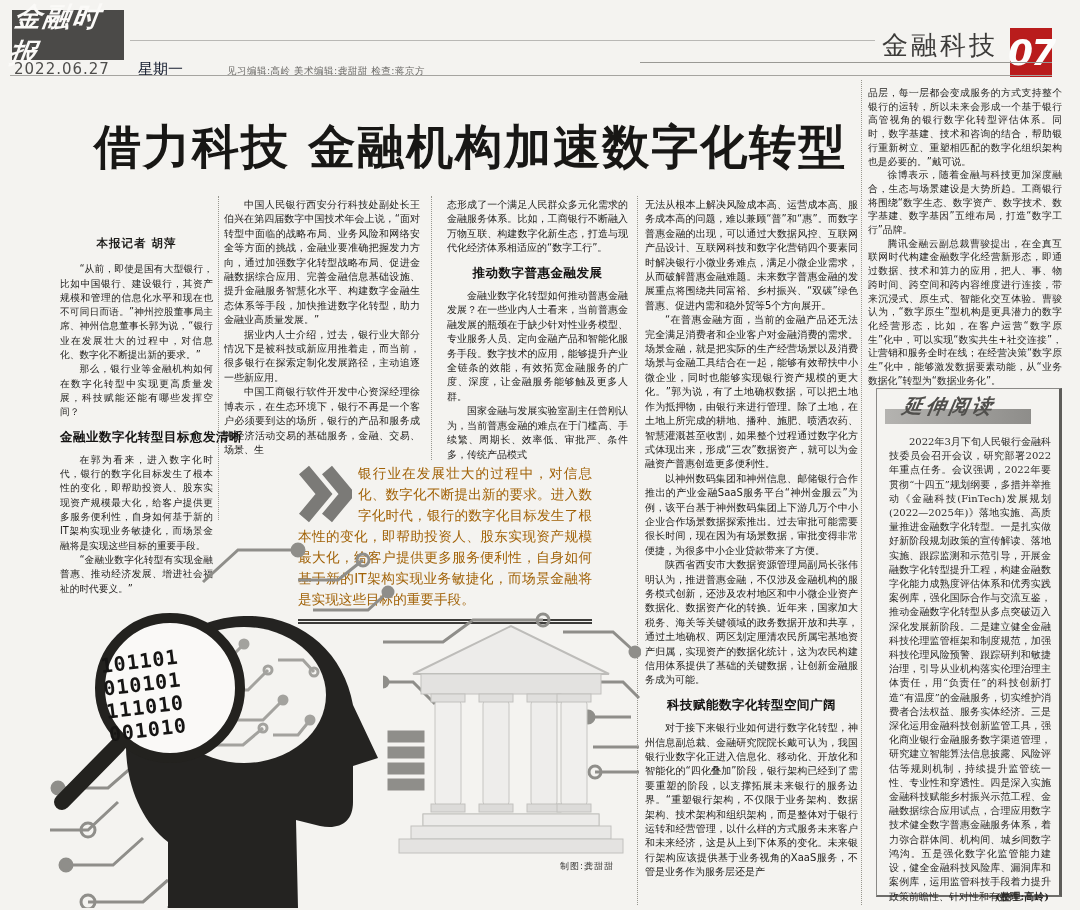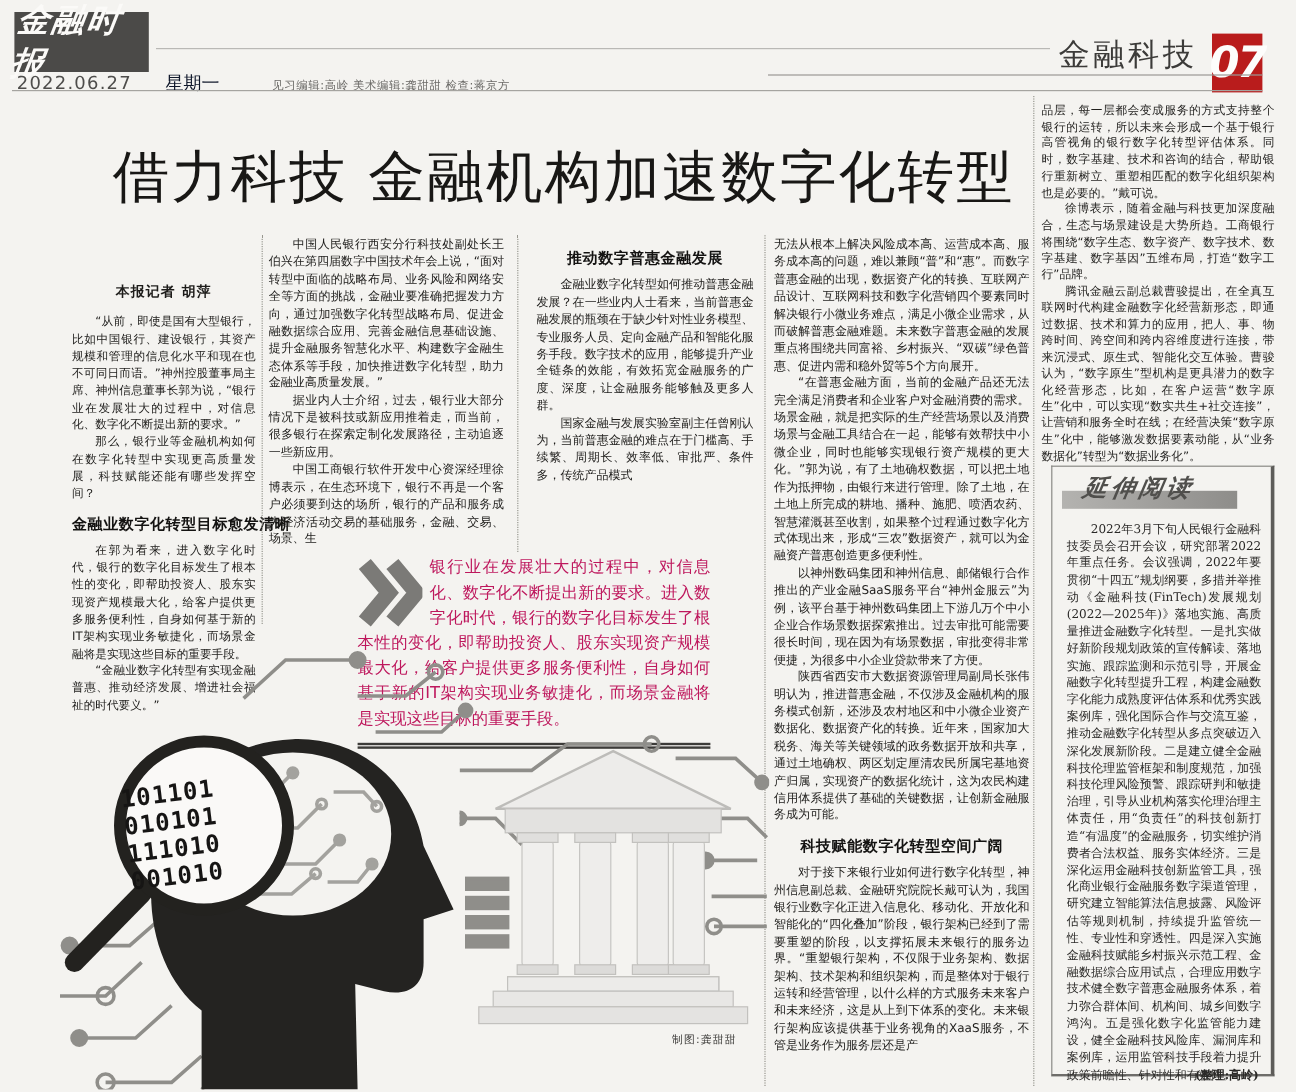--- a/index.html
+++ b/index.html
@@ -34,33 +34,33 @@
   }
   .page-num-box {
     position:absolute; right:28px; top:12px; width:42px; height:49px;
     background:#b91c1c; color:#fdfdfc; display:flex; align-items:center; justify-content:center;
     font-style:italic; font-weight:bold; font-size:36px; letter-spacing:-2px;margin-top:16px;
   }
   
   .headline {
     position:absolute; left:94px; top:116px; width:900px;
     font-family:"DejaVu Serif","Liberation Serif",serif;
-    font-weight:400; font-size:47px; color:#181715; letter-spacing:2px; white-space:nowrap;
+    font-weight:700; font-size:47px; color:#181715; letter-spacing:2px; white-space:nowrap;
   }
   
   .col { position:absolute; font-size:10px; line-height:14.4px; text-align:justify; color:#1d1c1a; }
   .blk.p { text-indent:2em; }
   .blk.pc { text-indent:0; } 
   .blk.byline { font-weight:bold; font-size:11.5px; text-align:center; text-indent:0; margin-bottom:12px; letter-spacing:1px; }
   .blk.h { font-weight:bold; text-align:center; text-indent:0; white-space:nowrap; margin:10px 0 9px 0; font-size:12.5px; letter-spacing:0.5px; color:#141312; }
   .vdiv { position:absolute; width:0; border-left:1px dotted #97968f; }
   
   .pull-quote { position:absolute; left:298px; top:463px; width:294px; }
   .pq-chevron { float:left; width:54px; height:58px; margin:2px 6px 0 0; }
-  .pq-text { font-size:13.6px; line-height:21px; color:#be185d; text-align:justify; font-weight:500; }
+  .pq-text { font-size:13.6px; line-height:21px; color:#a16207; text-align:justify; font-weight:500; }
   .pq-rule { margin-top:9px; height:5px; border-top:2px solid #3c3b39; border-bottom:2px solid #3c3b39; }
   
   .head-ill { position:absolute; left:48px; top:520px; width:348px; height:388px; }
   .bank-ill { position:absolute; left:383px; top:612px; width:258px; height:262px; }
   .ill-credit { position:absolute; left:560px; top:860px; font-size:9px; color:#3a3937; letter-spacing:1px;text-align:right; }
   .binary-pane {
     position:absolute; left:84px; top:650px; width:120px; height:96px;
     font-family:"DejaVu Sans Mono","Liberation Mono",monospace;
     font-weight:bold; font-size:20px; line-height:23px; color:#161514;
     transform:rotate(-7deg); overflow:hidden; text-align:center;
@@ -122,27 +122,28 @@
     <div class="blk p">“金融业数字化转型有实现金融普惠、推动经济发展、增进社会福祉的时代要义。”</div>
   </div>
 
 <div class="col" style="left:224px; top:198px; width:196px;">
     <div class="blk p">中国人民银行西安分行科技处副处长王伯兴在第四届数字中国技术年会上说，“面对转型中面临的战略布局、业务风险和网络安全等方面的挑战，金融业要准确把握发力方向，通过加强数字化转型战略布局、促进金融数据综合应用、完善金融信息基础设施、提升金融服务智慧化水平、构建数字金融生态体系等手段，加快推进数字化转型，助力金融业高质量发展。”</div>
     <div class="blk p">据业内人士介绍，过去，银行业大部分情况下是被科技或新应用推着走，而当前，很多银行在探索定制化发展路径，主动追逐一些新应用。</div>
     <div class="blk p">中国工商银行软件开发中心资深经理徐博表示，在生态环境下，银行不再是一个客户必须要到达的场所，银行的产品和服务成为经济活动交易的基础服务，金融、交易、场景、生</div>
   </div>
 
 <div class="col" style="left:447px; top:198px; width:181px;">
+    <div class="blk pc">态形成了一个满足人民群众多元化需求的金融服务体系。比如，工商银行不断融入万物互联、构建数字化新生态，打造与现代化经济体系相适应的“数字工行”。</div>
     <div class="blk h">推动数字普惠金融发展</div>
     <div class="blk p">金融业数字化转型如何推动普惠金融发展？在一些业内人士看来，当前普惠金融发展的瓶颈在于缺少针对性业务模型、专业服务人员、定向金融产品和智能化服务手段。数字技术的应用，能够提升产业全链条的效能，有效拓宽金融服务的广度、深度，让金融服务能够触及更多人群。</div>
     <div class="blk p">国家金融与发展实验室副主任曾刚认为，当前普惠金融的难点在于门槛高、手续繁、周期长、效率低、审批严、条件多，传统产品模式</div>
   </div>
 
 <div class="col" style="left:645px; top:198px; width:213px;">
-    <div class="blk pc">无法从根本上解决风险成本高、运营成本高、服务成本高的问题，难以兼顾“普”和“惠”。而数字普惠金融的出现，数据资产化的转换、互联网产品设计、互联网科技和数字化营销四个要素同时解决银行小微业务难点，满足小微企业需求，从而破解普惠金融难题。未来数字普惠金融的发展重点将围绕共同富裕、乡村振兴、“双碳”绿色普惠、促进内需和稳外贸等5个方向展开。</div>
+    <div class="blk pc">无法从根本上解决风险成本高、运营成本高、服务成本高的问题，难以兼顾“普”和“惠”。而数字普惠金融的出现，可以通过大数据风控、互联网产品设计、互联网科技和数字化营销四个要素同时解决银行小微业务难点，满足小微企业需求，从而破解普惠金融难题。未来数字普惠金融的发展重点将围绕共同富裕、乡村振兴、“双碳”绿色普惠、促进内需和稳外贸等5个方向展开。</div>
     <div class="blk p">“在普惠金融方面，当前的金融产品还无法完全满足消费者和企业客户对金融消费的需求。场景金融，就是把实际的生产经营场景以及消费场景与金融工具结合在一起，能够有效帮扶中小微企业，同时也能够实现银行资产规模的更大化。”郭为说，有了土地确权数据，可以把土地作为抵押物，由银行来进行管理。除了土地，在土地上所完成的耕地、播种、施肥、喷洒农药、智慧灌溉甚至收割，如果整个过程通过数字化方式体现出来，形成“三农”数据资产，就可以为金融资产普惠创造更多便利性。</div>
     <div class="blk p">以神州数码集团和神州信息、邮储银行合作推出的产业金融SaaS服务平台“神州金服云”为例，该平台基于神州数码集团上下游几万个中小企业合作场景数据探索推出。过去审批可能需要很长时间，现在因为有场景数据，审批变得非常便捷，为很多中小企业贷款带来了方便。</div>
     <div class="blk p">陕西省西安市大数据资源管理局副局长张伟明认为，推进普惠金融，不仅涉及金融机构的服务模式创新，还涉及农村地区和中小微企业资产数据化、数据资产化的转换。近年来，国家加大税务、海关等关键领域的政务数据开放和共享，通过土地确权、两区划定厘清农民所属宅基地资产归属，实现资产的数据化统计，这为农民构建信用体系提供了基础的关键数据，让创新金融服务成为可能。</div>
     <div class="blk h">科技赋能数字化转型空间广阔</div>
     <div class="blk p">对于接下来银行业如何进行数字化转型，神州信息副总裁、金融研究院院长戴可认为，我国银行业数字化正进入信息化、移动化、开放化和智能化的“四化叠加”阶段，银行架构已经到了需要重塑的阶段，以支撑拓展未来银行的服务边界。“重塑银行架构，不仅限于业务架构、数据架构、技术架构和组织架构，而是整体对于银行运转和经营管理，以什么样的方式服务未来客户和未来经济，这是从上到下体系的变化。未来银行架构应该提供基于业务视角的XaaS服务，不管是业务作为服务层还是产</div>
   </div>
 
 <div class="vdiv" style="left:218px; top:196px; height:324px;"></div>
 <div class="vdiv" style="left:431px; top:196px; height:264px;"></div>
 <div class="vdiv" style="left:637px; top:196px; height:709px;"></div>

